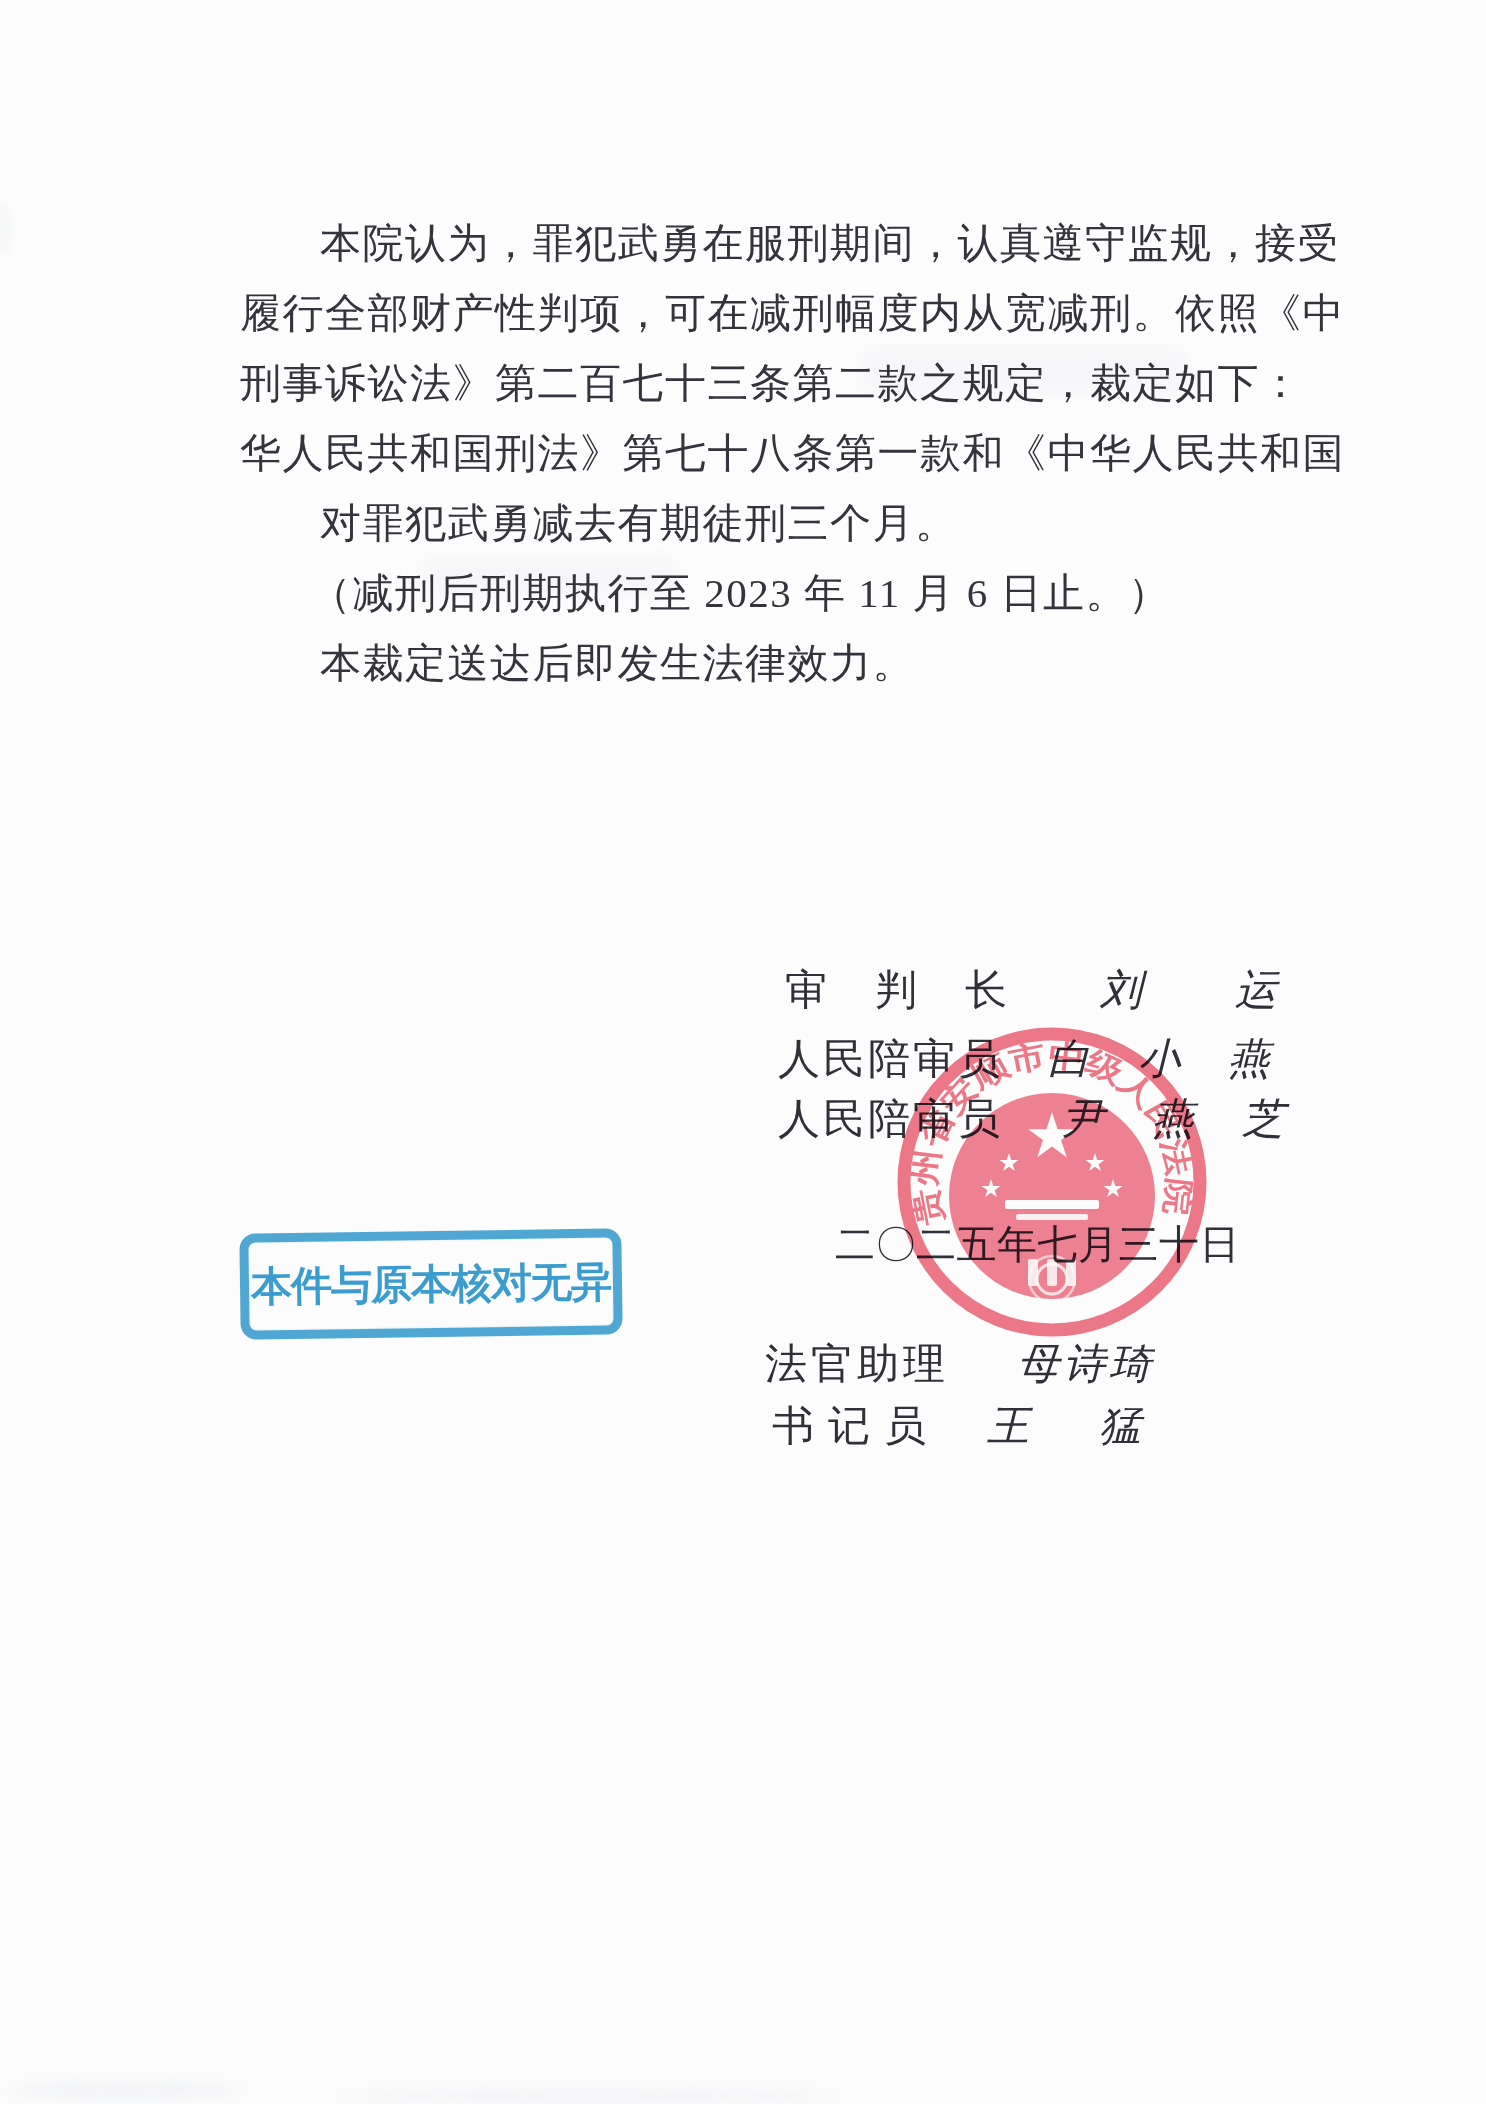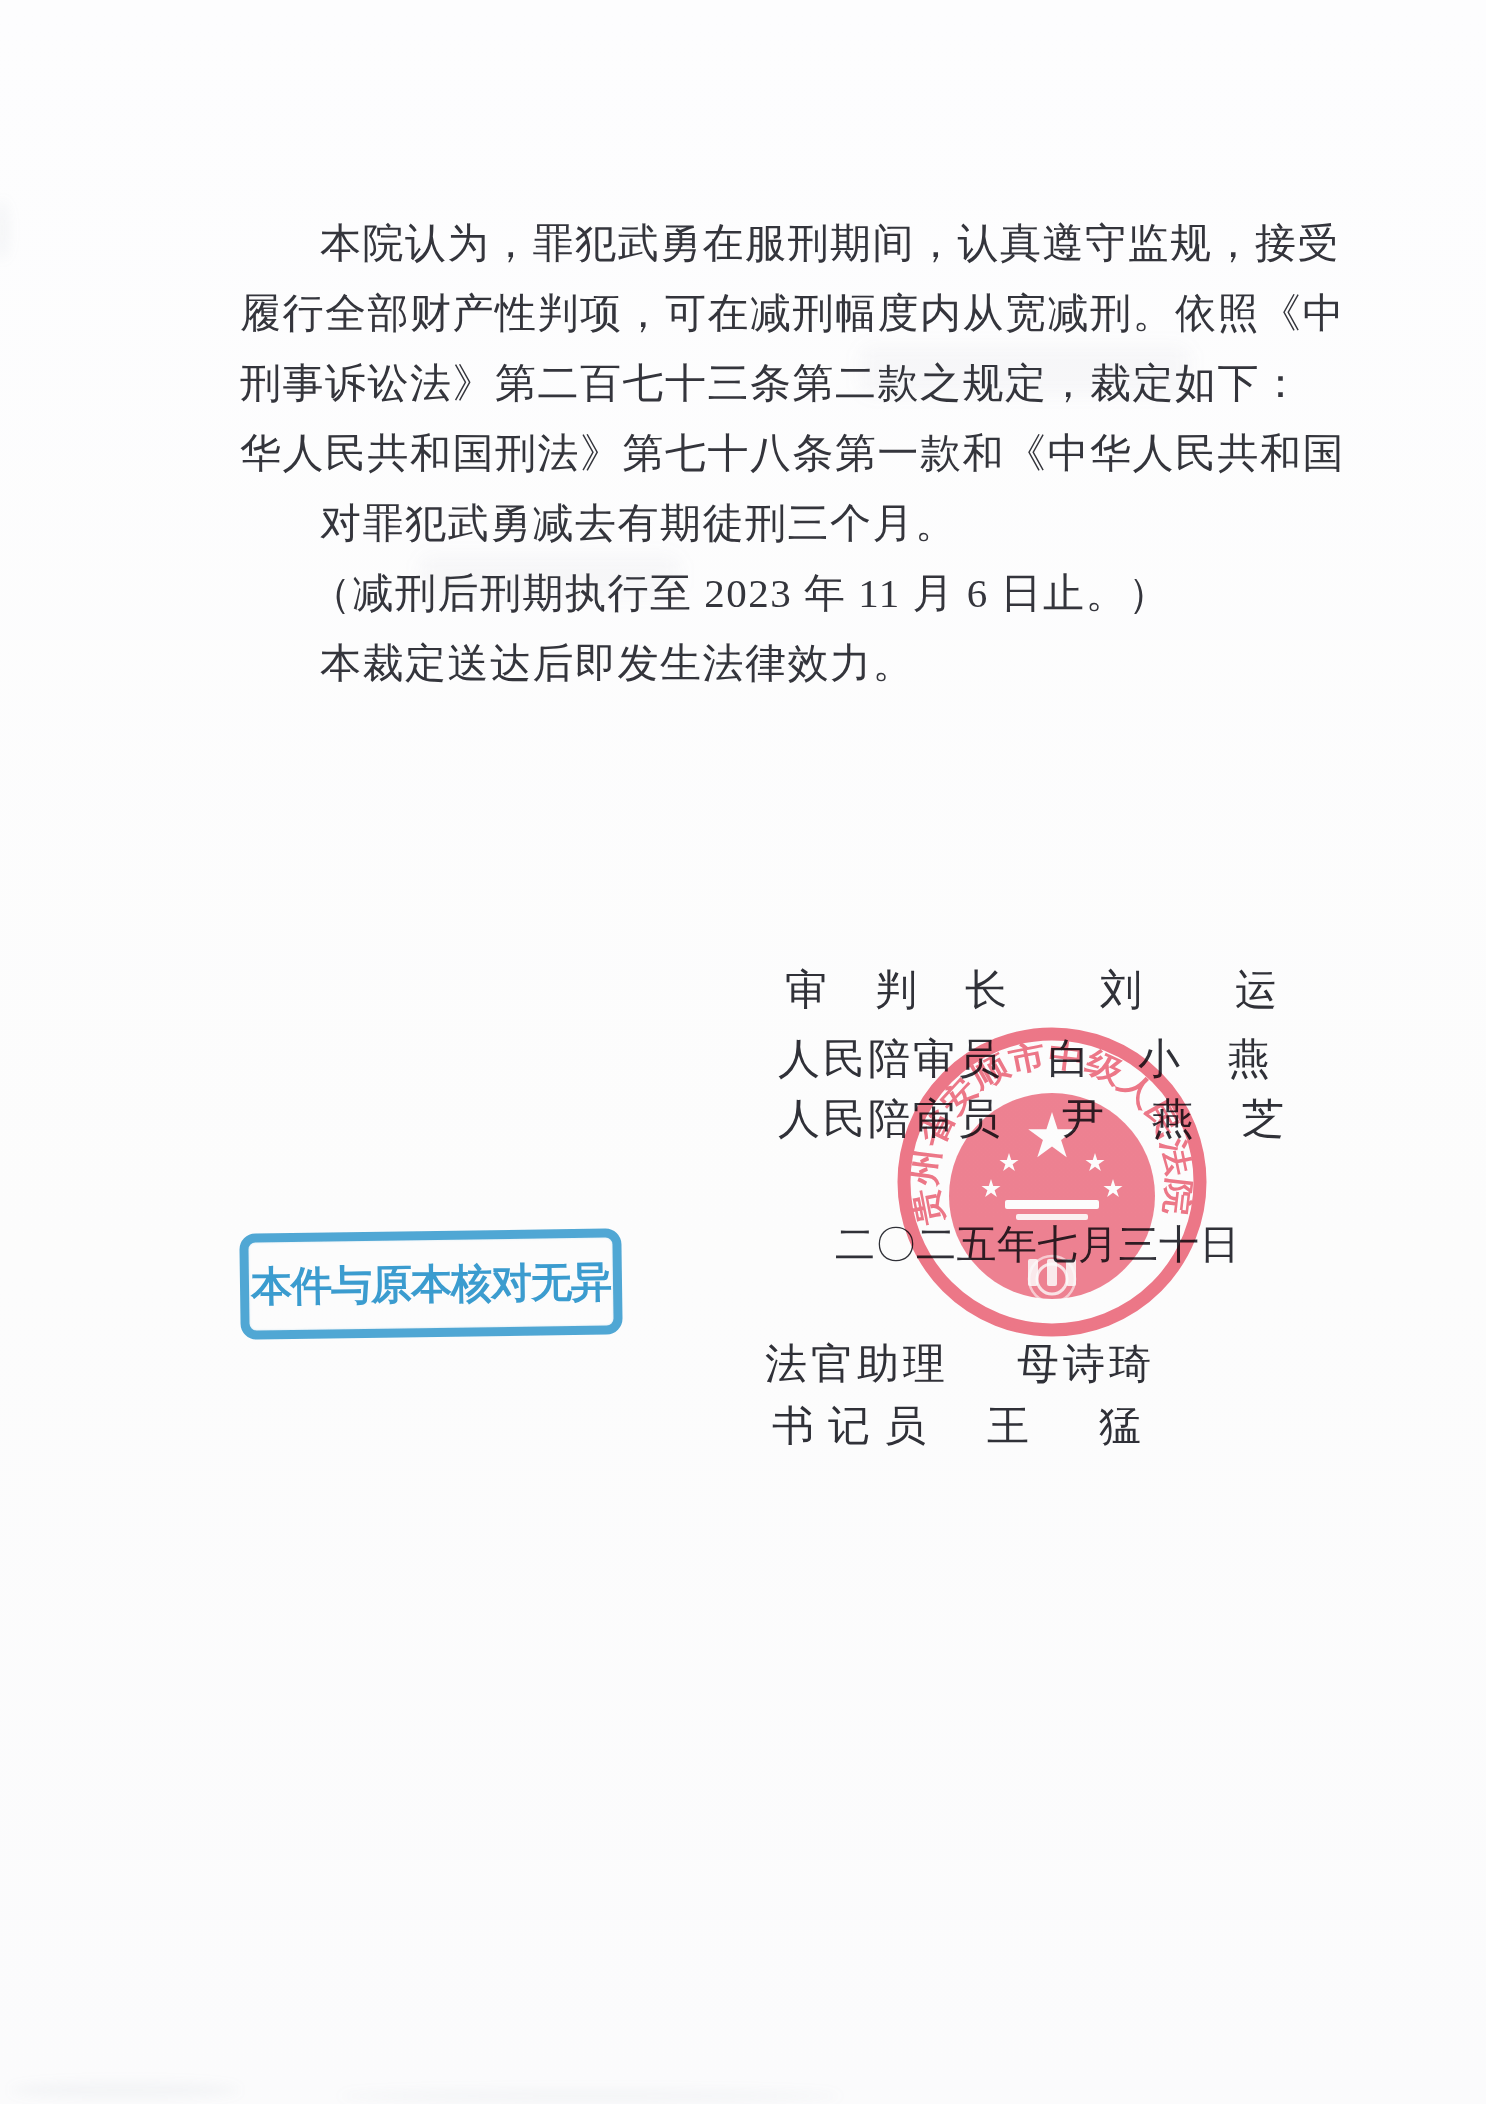--- a/index.html
+++ b/index.html
@@ -13,21 +13,21 @@
   .smudge{position:absolute;background:rgba(120,130,150,0.06);filter:blur(6px);border-radius:50%;}
   .ghost{position:absolute;background:rgba(110,120,140,0.045);filter:blur(9px);border-radius:12px;}
 
   
   .body-text{position:absolute;left:240px;top:208px;width:1040px;color:#34353c;}
   .body-line{height:70px;line-height:70px;font-size:41px;letter-spacing:1.5px;white-space:pre;font-family:Liberation Serif, serif;}
   .body-line.indent{padding-left:80px;}
 
   
   .sig-line{position:absolute;color:#303138;font-size:42px;letter-spacing:3px;white-space:pre;line-height:44px;}
-  .sig-name{display:inline-block;}
+  .sig-name{display:inline-block;font-style:italic;}
   .sig-judge{left:785px;top:968px;}
   .sig-judge .sig-name{margin-left:90px;}
   .sig-juror1{left:778px;top:1037px;}
   .sig-juror1 .sig-name{margin-left:45px;}
   .sig-juror2{left:778px;top:1097px;}
   .sig-juror2 .sig-name{margin-left:59px;}
   .sig-date{left:835px;top:1223px;font-size:40px;letter-spacing:0.5px;}
   .sig-assistant{left:765px;top:1342px;letter-spacing:4px;}
   .sig-assistant .sig-name{margin-left:68px;}
   .sig-clerk{left:772px;top:1404px;letter-spacing:14px;}

